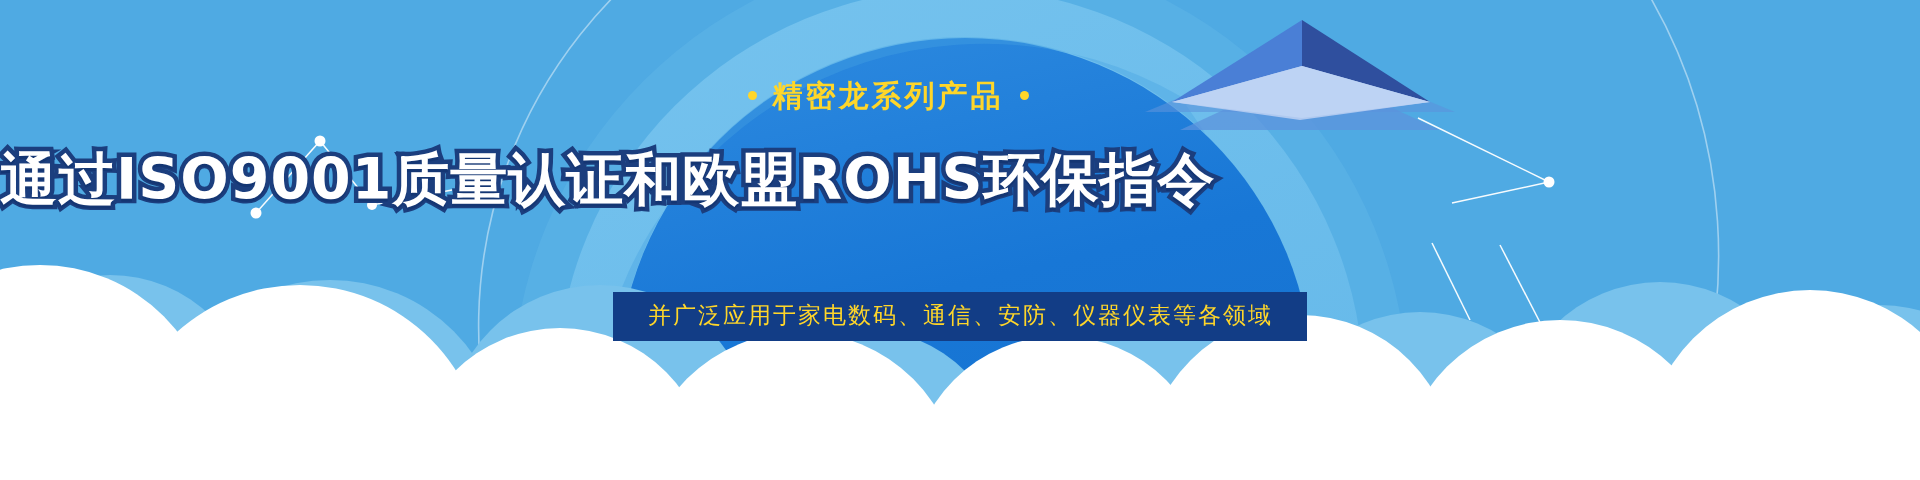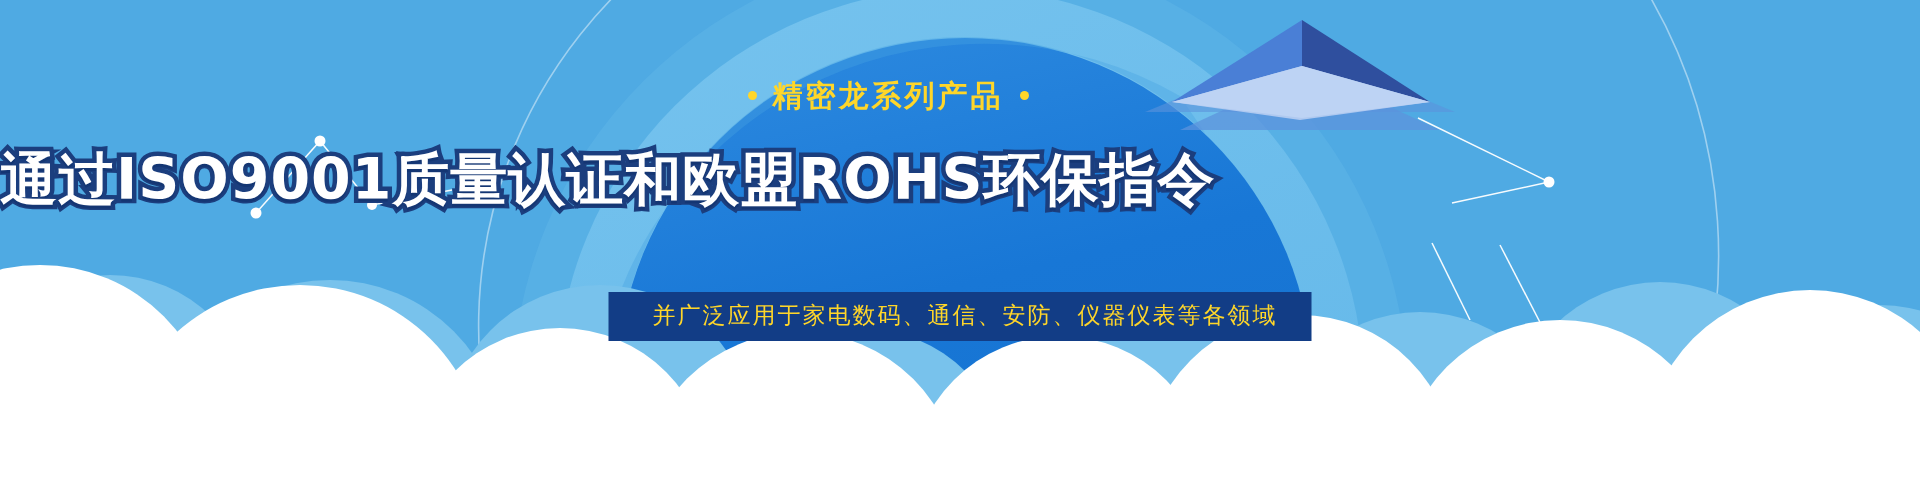--- a/index.html
+++ b/index.html
@@ -62,21 +62,21 @@
     paint-order:stroke fill;
     text-shadow:0 3px 0 rgba(10,40,95,.35);
   }
 
   #tagbar{
     position:absolute;
     top:292px;
     left:50%;
     transform:translateX(-50%);
     background:#123D86;
-    padding:11px 34px 13px 44px;
+    padding:11px 34px 13px 35px;
     box-sizing:border-box;
   }
   #tagbar-text{
     color:#FFD629;
     font-size:23px;
     letter-spacing:2px;
     white-space:nowrap;
     line-height:1.1;
   }
 </style>

